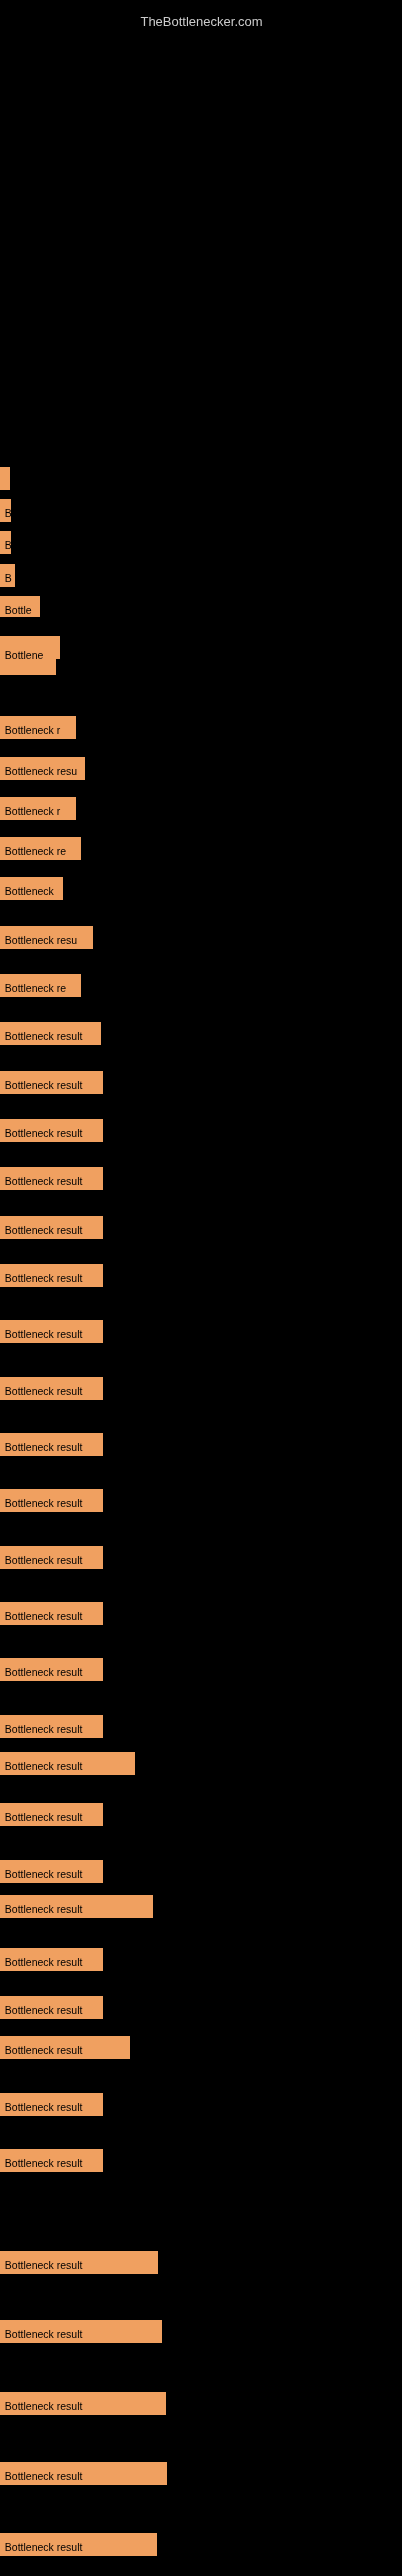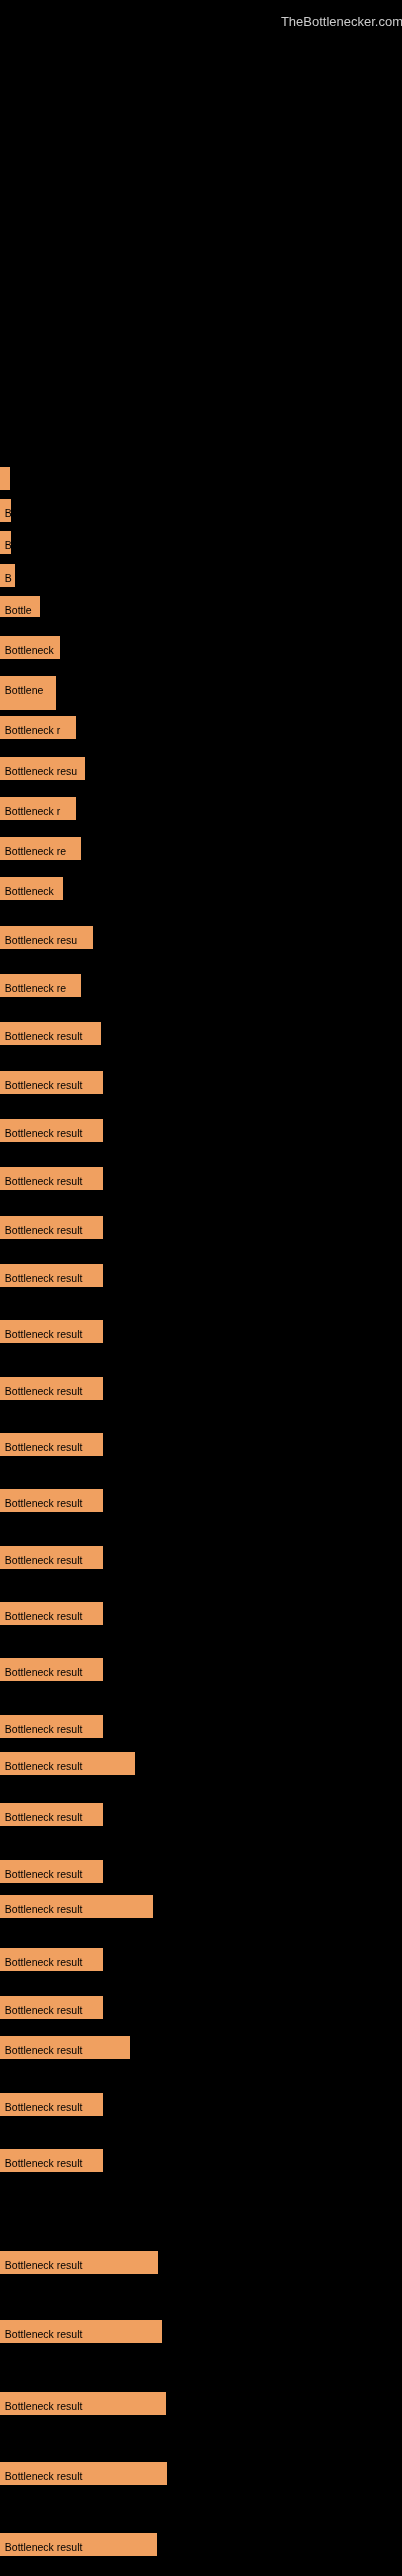--- a/index.html
+++ b/index.html
@@ -13,21 +13,21 @@
       width: 403px;
       min-height: 2576px;
       font-family: Arial, sans-serif;
       position: relative;
       overflow-x: hidden;
     }
 
     .site-title {
       color: #cccccc;
       font-size: 13px;
-      text-align: right;
+      text-align: center;
       padding: 8px 0;
       position: absolute;
       top: 6.4px;
       left: 0;
       right: 0;
     }
 
     .result-bar {
       background-color: #f0a060;
       color: #000000;
@@ -45,21 +45,21 @@
 
 <div class="site-title">TheBottlenecker.com</div>
 
 <div id="bars-container">
     <div class="result-bar" style="top: 467px; width: 6.4px; height: 22.5px; line-height: 22.5px;"></div>
     <div class="result-bar" style="top: 499px; width: 11.3px; height: 22.5px; line-height: 22.5px;">B</div>
     <div class="result-bar" style="top: 531px; width: 11.3px; height: 22.5px; line-height: 22.5px;">B</div>
     <div class="result-bar" style="top: 564px; width: 14.5px; height: 22.5px; line-height: 22.5px;">B</div>
     <div class="result-bar" style="top: 596px; width: 40px; height: 21px; line-height: 22.5px;">Bottle</div>
     <div class="result-bar" style="top: 636px; width: 60px; height: 22.5px; line-height: 22.5px;">Bottleneck</div>
-    <div class="result-bar" style="top: 676px; width: 56px; height: 34px; line-height: 22.5px;">Bottlene</div>
+    <div class="result-bar" style="top: 641px; width: 56px; height: 34px; line-height: 22.5px;">Bottlene</div>
     <div class="result-bar" style="top: 716px; width: 76px; height: 22.5px; line-height: 22.5px;">Bottleneck r</div>
     <div class="result-bar" style="top: 757px; width: 85px; height: 22.5px; line-height: 22.5px;">Bottleneck resu</div>
     <div class="result-bar" style="top: 797px; width: 76px; height: 22.5px; line-height: 22.5px;">Bottleneck r</div>
     <div class="result-bar" style="top: 837px; width: 81px; height: 22.5px; line-height: 22.5px;">Bottleneck re</div>
     <div class="result-bar" style="top: 877px; width: 63px; height: 22.5px; line-height: 22.5px;">Bottleneck</div>
     <div class="result-bar" style="top: 926px; width: 93px; height: 22.5px; line-height: 22.5px;">Bottleneck resu</div>
     <div class="result-bar" style="top: 974px; width: 81px; height: 22.5px; line-height: 22.5px;">Bottleneck re</div>
     <div class="result-bar" style="top: 1022px; width: 101px; height: 22.5px; line-height: 22.5px;">Bottleneck result</div>
     <div class="result-bar" style="top: 1071px; width: 103px; height: 22.5px; line-height: 22.5px;">Bottleneck result</div>
     <div class="result-bar" style="top: 1119px; width: 103px; height: 22.5px; line-height: 22.5px;">Bottleneck result</div>

